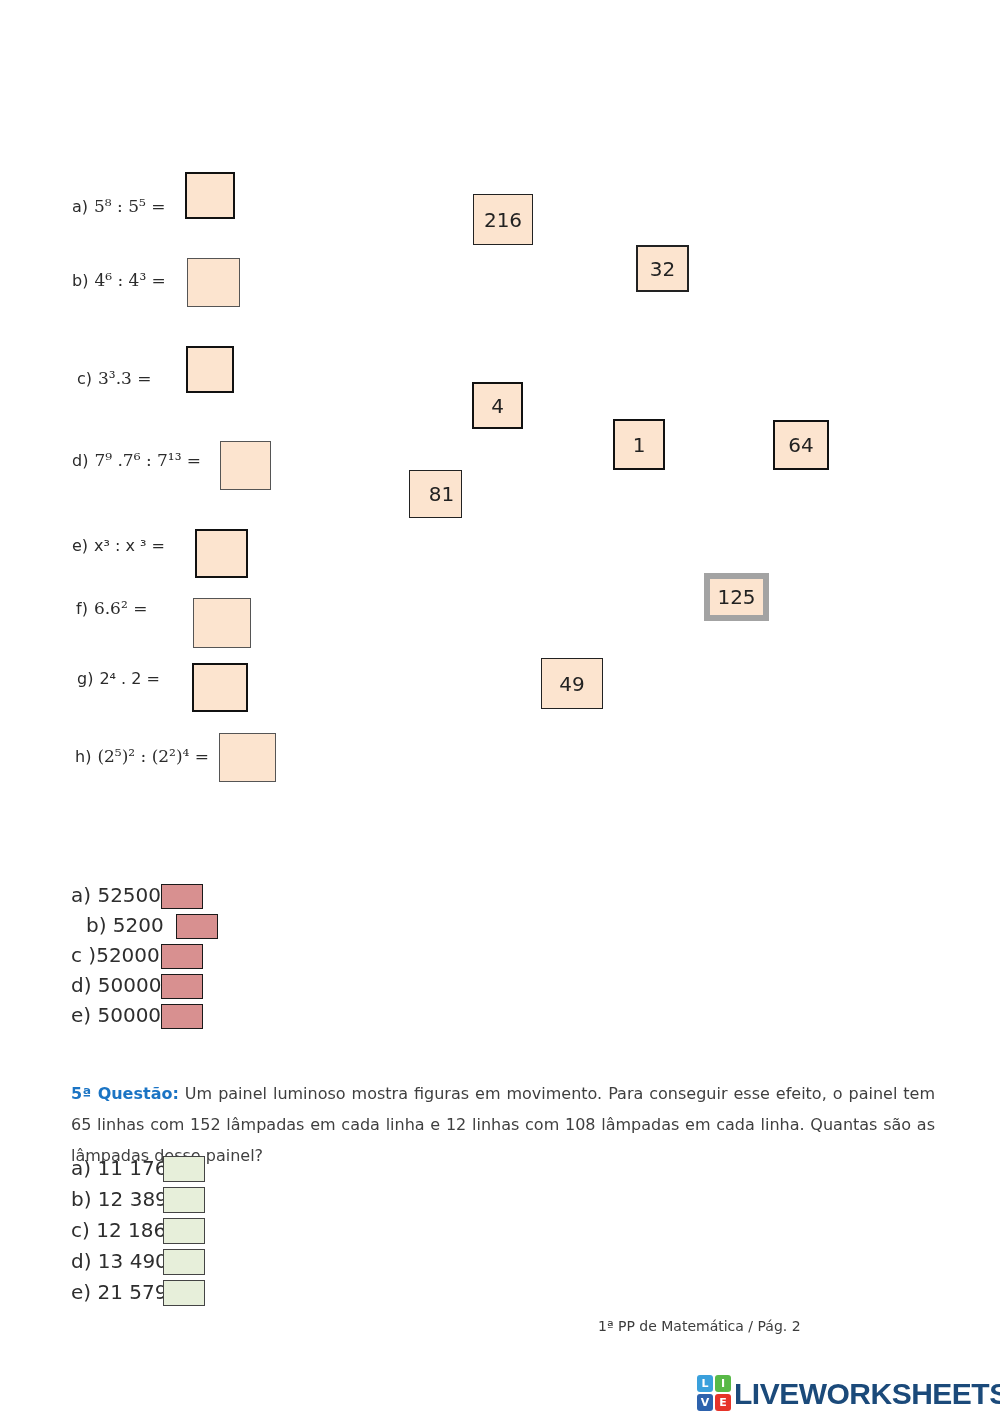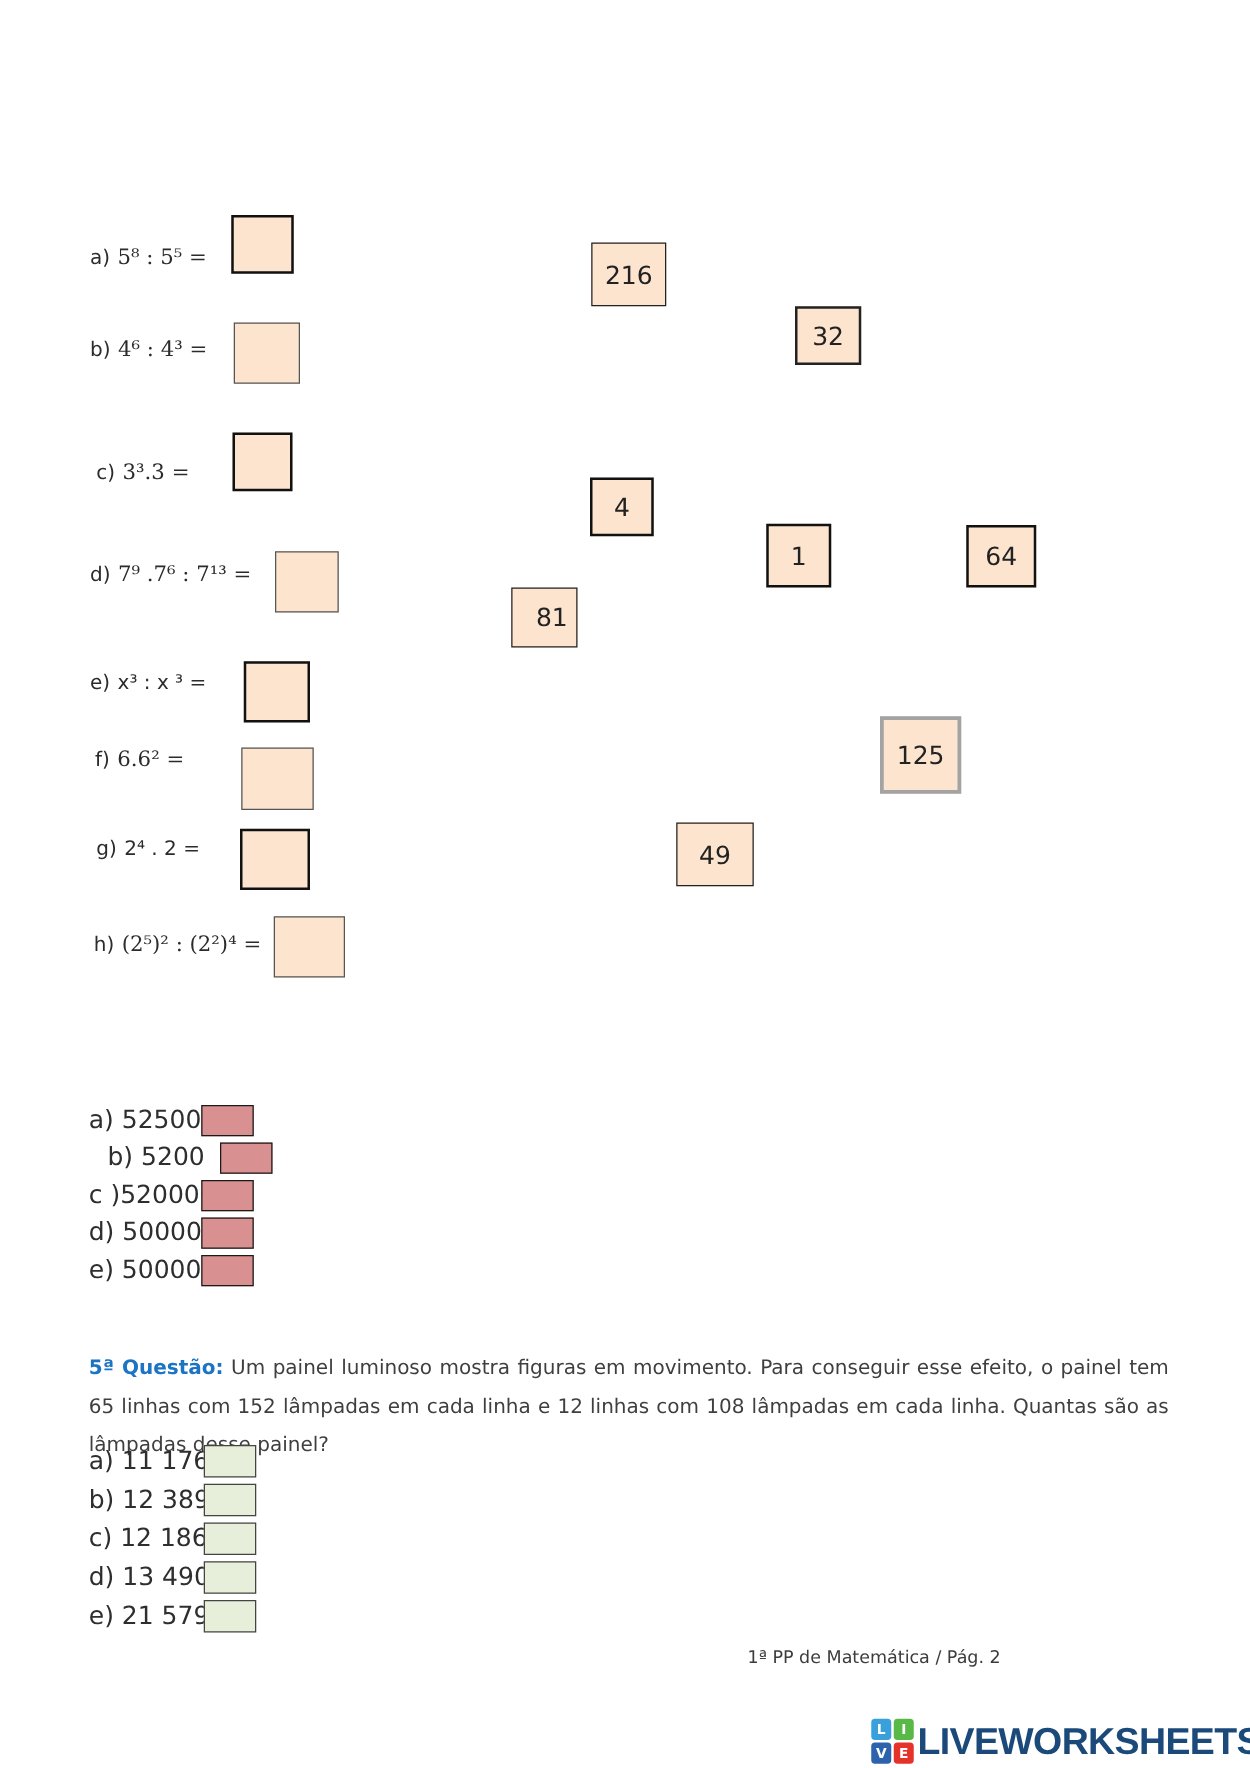--- a/index.html
+++ b/index.html
@@ -44,21 +44,21 @@
   
   .tile{position:absolute;background:#fce4cf;box-sizing:border-box;
         display:flex;align-items:center;justify-content:center;
         font-size:20px;color:#222;cursor:grab;}
   #tl-216{left:473px;top:194px;width:60px;height:51px;border:1px solid #222;}
   #tl-32 {left:636px;top:245px;width:53px;height:47px;border:2px solid #222;}
   #tl-4  {left:472px;top:382px;width:51px;height:47px;border:2px solid #111;}
   #tl-1  {left:613px;top:419px;width:52px;height:51px;border:2px solid #111;}
   #tl-64 {left:773px;top:399px;width:56px;height:50px;border:2px solid #111;margin-top:21px;}
   #tl-81 {left:409px;top:470px;width:53px;height:48px;border:1px solid #222;padding-left:12px;}
-  #tl-125{left:704px;top:573px;width:65px;height:62px;border:3px solid #a3a3a3;}
+  #tl-125{left:704px;top:573px;width:65px;height:48px;border:6px solid #a3a3a3;}
   #tl-49 {left:541px;top:658px;width:62px;height:51px;border:1px solid #222;}
 
   
   .optrow{position:absolute;left:71px;height:30px;font-size:20px;color:#2e2e2e;
           white-space:nowrap;}
   .optbox{position:absolute;box-sizing:border-box;cursor:pointer;}
   .pink .optbox{background:#d89090;border:1px solid #1a1a1a;left:90px;top:1px;width:42px;height:25px;}
   .green .optbox{background:#e7efda;border:1px solid #444;left:92px;top:0px;width:42px;height:26px;}
   #q4-a{top:883px;} #q4-b{top:913px;margin-left:15px;} #q4-c{top:943px;} #q4-d{top:973px;} #q4-e{top:1003px;}
   #q5-a{top:1156px;} #q5-b{top:1187px;} #q5-c{top:1218px;} #q5-d{top:1249px;} #q5-e{top:1280px;}

